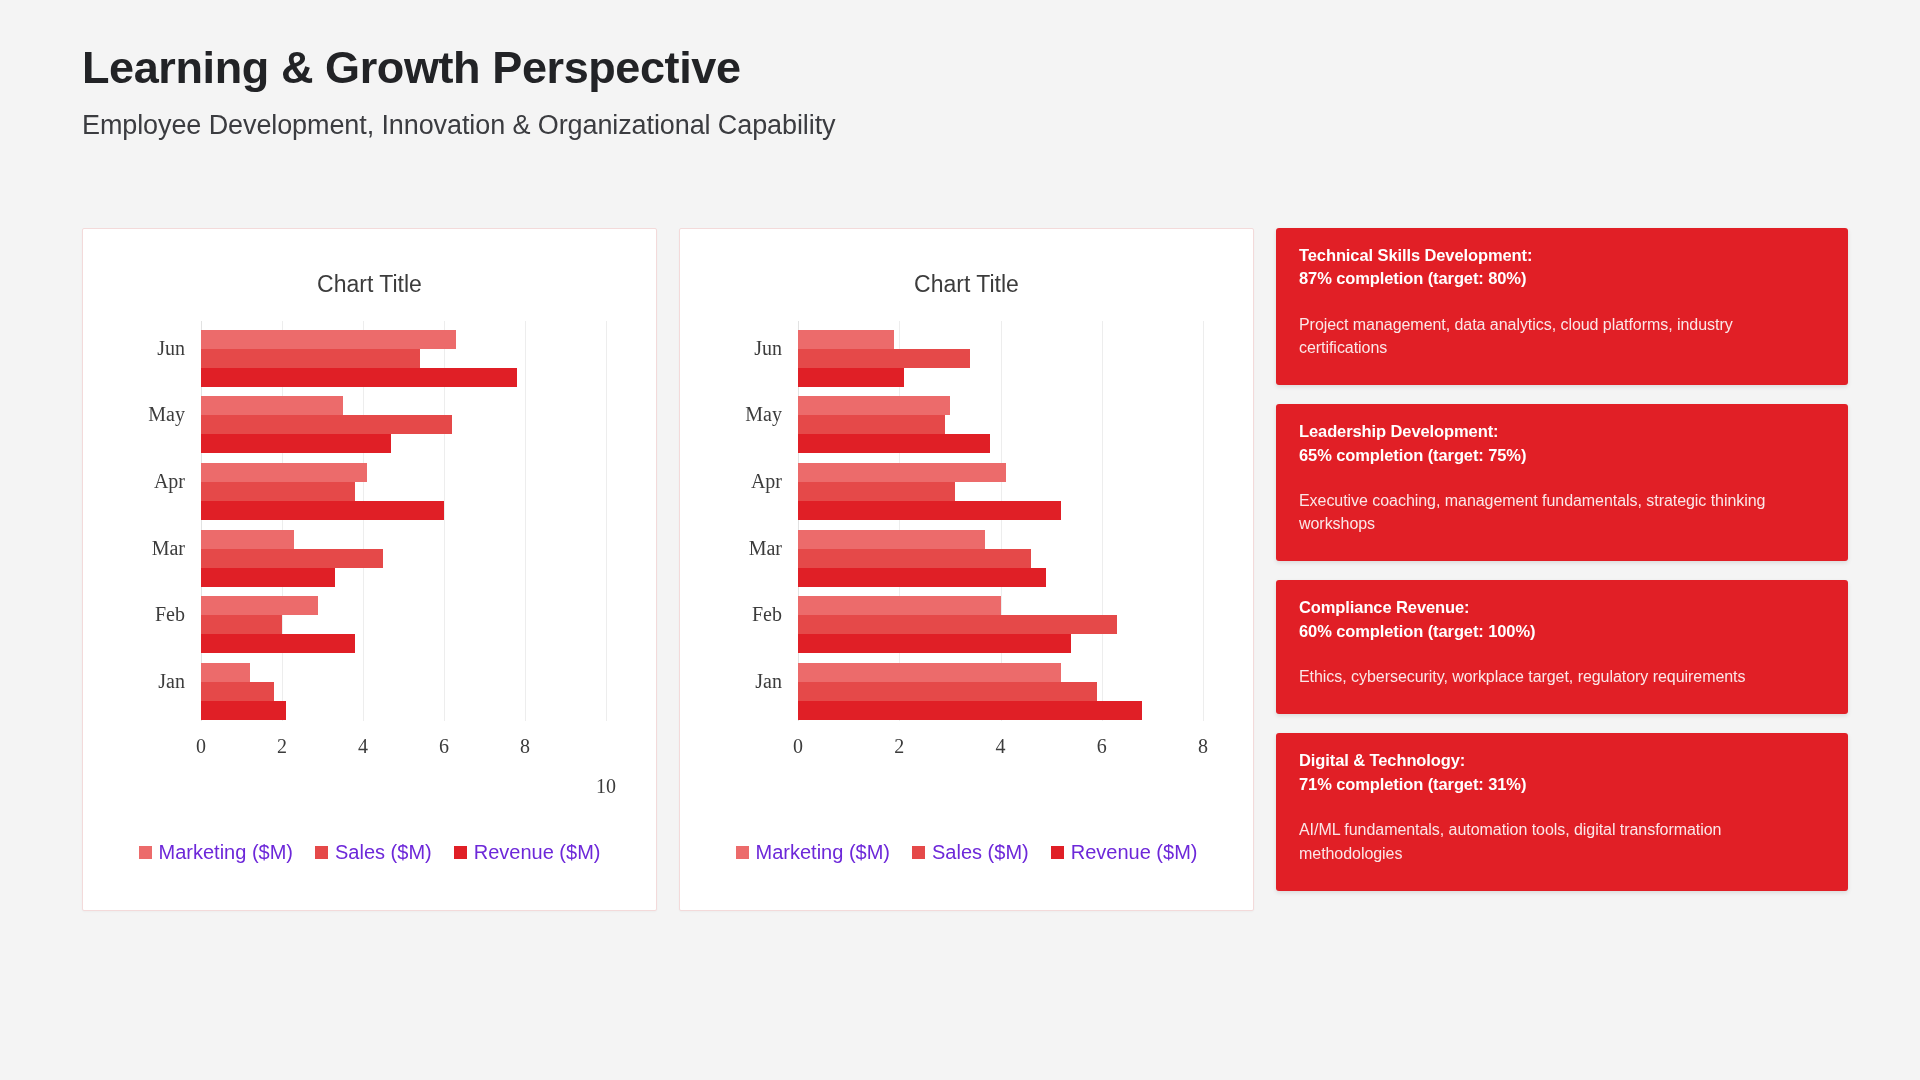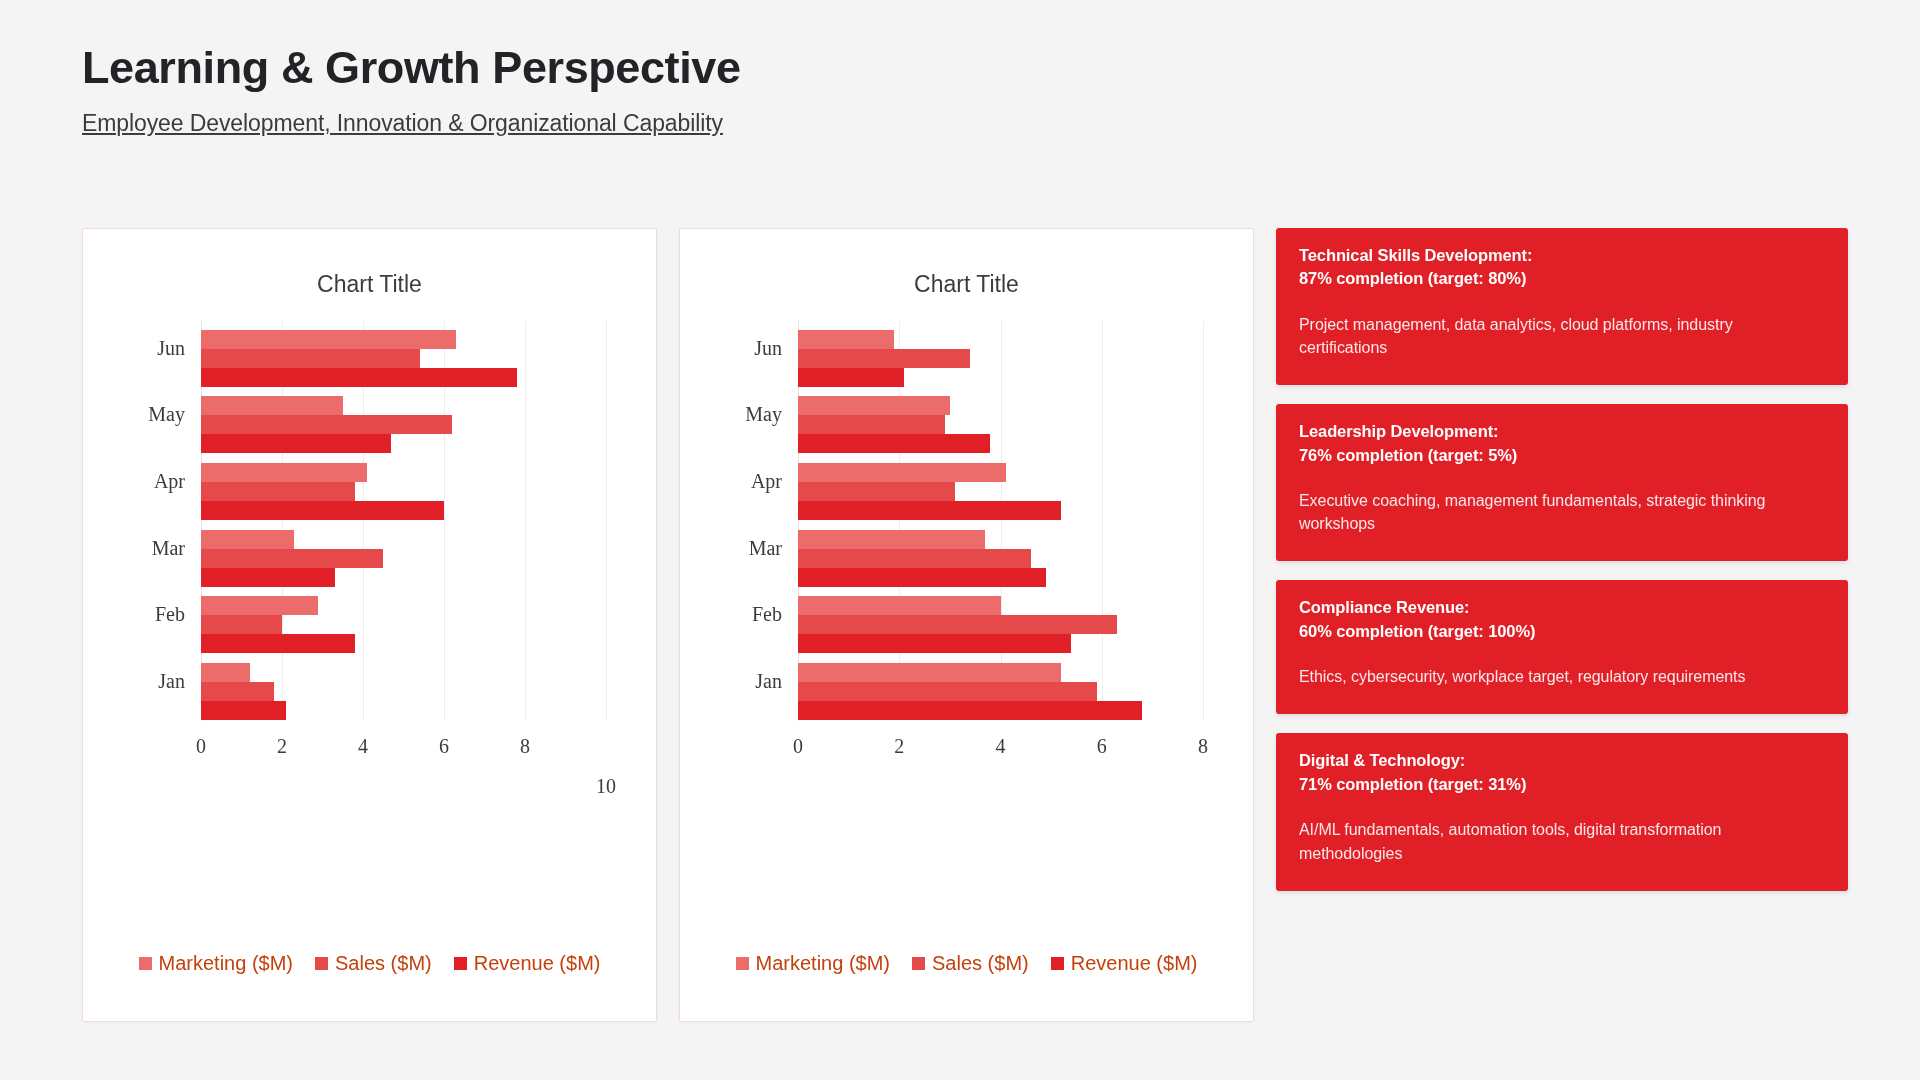--- a/index.html
+++ b/index.html
@@ -12,30 +12,30 @@
   .page { position: relative; width: 1920px; height: 1080px; padding: 0; }
 
   
   .header { position: absolute; left: 82px; top: 42px; }
   .title {
     font-size: 45px; font-weight: bold; color: #222326;
     letter-spacing: -0.4px; line-height: 1.15;
     font-family: "Liberation Sans", sans-serif;
   }
   .subtitle {
-    font-size: 23px; font-weight: 400; color: #3B3C40;
-    margin-top: 16px; letter-spacing: -0.1px; text-decoration: underline;
+    font-size: 27px; font-weight: 400; color: #3B3C40;
+    margin-top: 16px; letter-spacing: -0.1px;
   }
 
   
   .content { position: absolute; left: 82px; top: 228px; display: flex; gap: 22px; }
 
   
   .chart-card {
-    width: 575px; height: 794px;
+    width: 575px; height: 683px;
     background: #FFFFFF;
     border: 1px solid #F3DADA;
     border-radius: 2px;
     position: relative;
     box-shadow: 0 1px 2px rgba(0,0,0,0.03);
   }
   .chart-title {
     text-align: center; font-size: 23px; color: #3C3C3C;
     margin-top: 42px; font-weight: 400;
   }
@@ -64,21 +64,21 @@
   .xtick {
     position: absolute; top: 14px; font-size: 20px; color: #3C3C3C;
     transform: translateX(-50%);
   }
   .legend {
     position: absolute; left: 0; right: 0; bottom: 46px;
     display: flex; justify-content: center; align-items: center; gap: 22px;
   }
   .legend-item { display: flex; align-items: center; gap: 7px; }
   .legend-swatch { width: 13px; height: 13px; display: block; }
-  .legend-label { font-size: 20px; color: #c2410c; }
+  .legend-label { font-size: 20px; color: #6d28d9; }
 
   
   .cards { display: flex; flex-direction: column; gap: 19px; width: 572px; }
   .info-card {
     background: #E11F26;
     border-radius: 3px;
     padding: 16px 24px 26px 23px;
     color: #FFFFFF;
     box-shadow: 0 2px 4px rgba(0,0,0,0.10);
   }
@@ -249,21 +249,21 @@
         <div class="info-card">
           <div class="info-heading">
             <div>Technical Skills Development:</div>
             <div>87% completion (target: 80%)</div>
           </div>
           <div class="info-body">Project management, data analytics, cloud platforms, industry certifications</div>
         </div>
         <div class="info-card">
           <div class="info-heading">
             <div>Leadership Development:</div>
-            <div>76% completion (target: 5%)</div>
+            <div>65% completion (target: 75%)</div>
           </div>
           <div class="info-body">Executive coaching, management fundamentals, strategic thinking workshops</div>
         </div>
         <div class="info-card">
           <div class="info-heading">
             <div>Compliance Revenue:</div>
             <div>60% completion (target: 100%)</div>
           </div>
           <div class="info-body">Ethics, cybersecurity, workplace target, regulatory requirements</div>
         </div>

